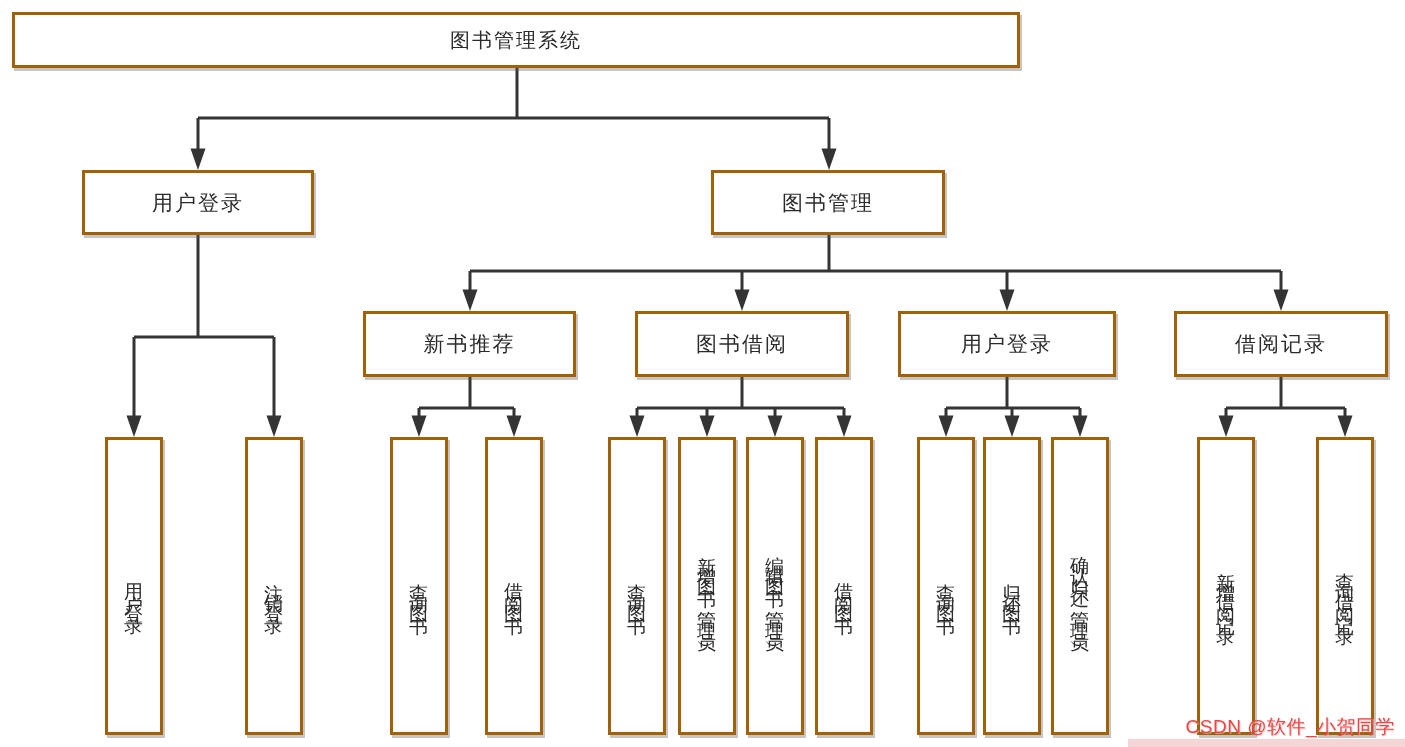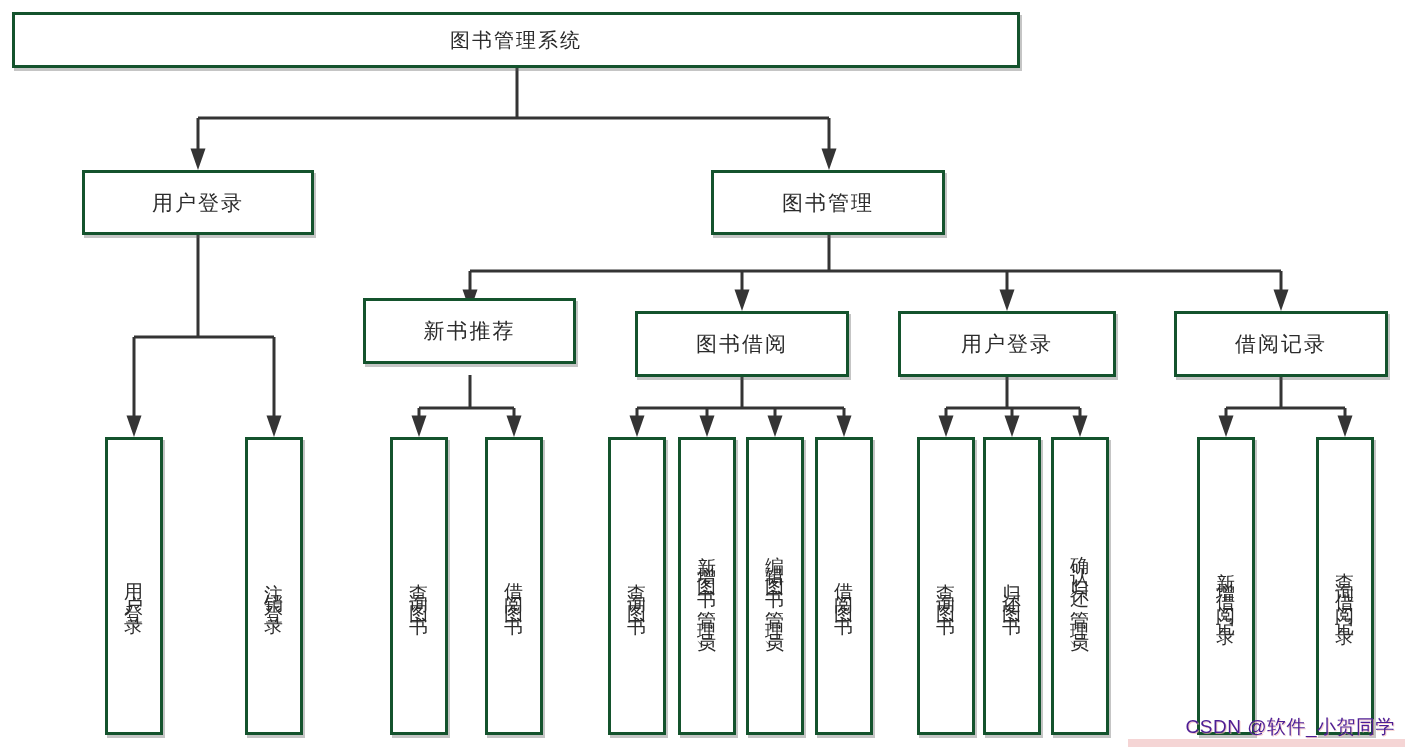--- a/index.html
+++ b/index.html
@@ -7,38 +7,38 @@
   body {
     width: 1405px; height: 747px;
     position: relative; overflow: hidden;
     font-family: "Liberation Sans", "DejaVu Sans", sans-serif;
   }
   .canvas { position: absolute; left: 0; top: 0; width: 1405px; height: 747px; }
   .connectors { position: absolute; left: 0; top: 0; width: 1405px; height: 747px; }
   .node {
     position: absolute;
     background: #ffffff;
-    border: 3px solid #14532d;
+    border: 3px solid #a16207;
     color: #2b2b2b;
     display: flex; align-items: center; justify-content: center;
     box-shadow: 2px 3px 0 rgba(90,90,90,0.35);
   }
   .root-node { font-size: 20px; letter-spacing: 2px; }
   .h-node { font-size: 21px; letter-spacing: 2px; }
   .leaf {
     writing-mode: vertical-rl;
     text-orientation: mixed;
     font-size: 19px;
     letter-spacing: 11px;
     line-height: 1;
     padding-top: 8px;
   }
   .watermark {
     position: absolute; top: 714px; right: 10px;
-    color: #4c1d95; font-size: 19px; letter-spacing: 0.5px;
+    color: #ef4444; font-size: 19px; letter-spacing: 0.5px;
     text-shadow: 1px 1px 0 rgba(238,178,178,0.65);
     white-space: nowrap;
   }
   .watermark-strip {
     position: absolute; left: 1128px; top: 739px;
     width: 277px; height: 8px;
     background: #f2caca; opacity: 0.8;
   }
 </style>
 </head>
@@ -84,21 +84,21 @@
       <polygon points="1218.5,415.5 1233.5,415.5 1226,437"></polygon>
       <polygon points="1337.5,415.5 1352.5,415.5 1345,437"></polygon>
     </g>
   </svg>
 
   <div class="node root-node" style="left:12px; top:12px; width:1008px; height:56px;">图书管理系统</div>
 
   <div class="node h-node" style="left:82px; top:170px; width:232px; height:65px;">用户登录</div>
   <div class="node h-node" style="left:711px; top:170px; width:234px; height:65px;">图书管理</div>
 
-  <div class="node h-node" style="left:363px; top:298px; width:213px; height:66px;">新书推荐</div>
+  <div class="node h-node" style="left:363px; top:311px; width:213px; height:66px;">新书推荐</div>
   <div class="node h-node" style="left:635px; top:311px; width:214px; height:66px;text-align:right;">图书借阅</div>
   <div class="node h-node" style="left:898px; top:311px; width:218px; height:66px;">用户登录</div>
   <div class="node h-node" style="left:1174px; top:311px; width:214px; height:66px;">借阅记录</div>
 
   <div class="node leaf" style="left:105px; top:437px; width:58px; height:298px;">用户登录</div>
   <div class="node leaf" style="left:245px; top:437px; width:58px; height:298px;">注销登录</div>
 
   <div class="node leaf" style="left:390px; top:437px; width:58px; height:298px;">查询图书</div>
   <div class="node leaf" style="left:485px; top:437px; width:58px; height:298px;">借阅图书</div>
 

